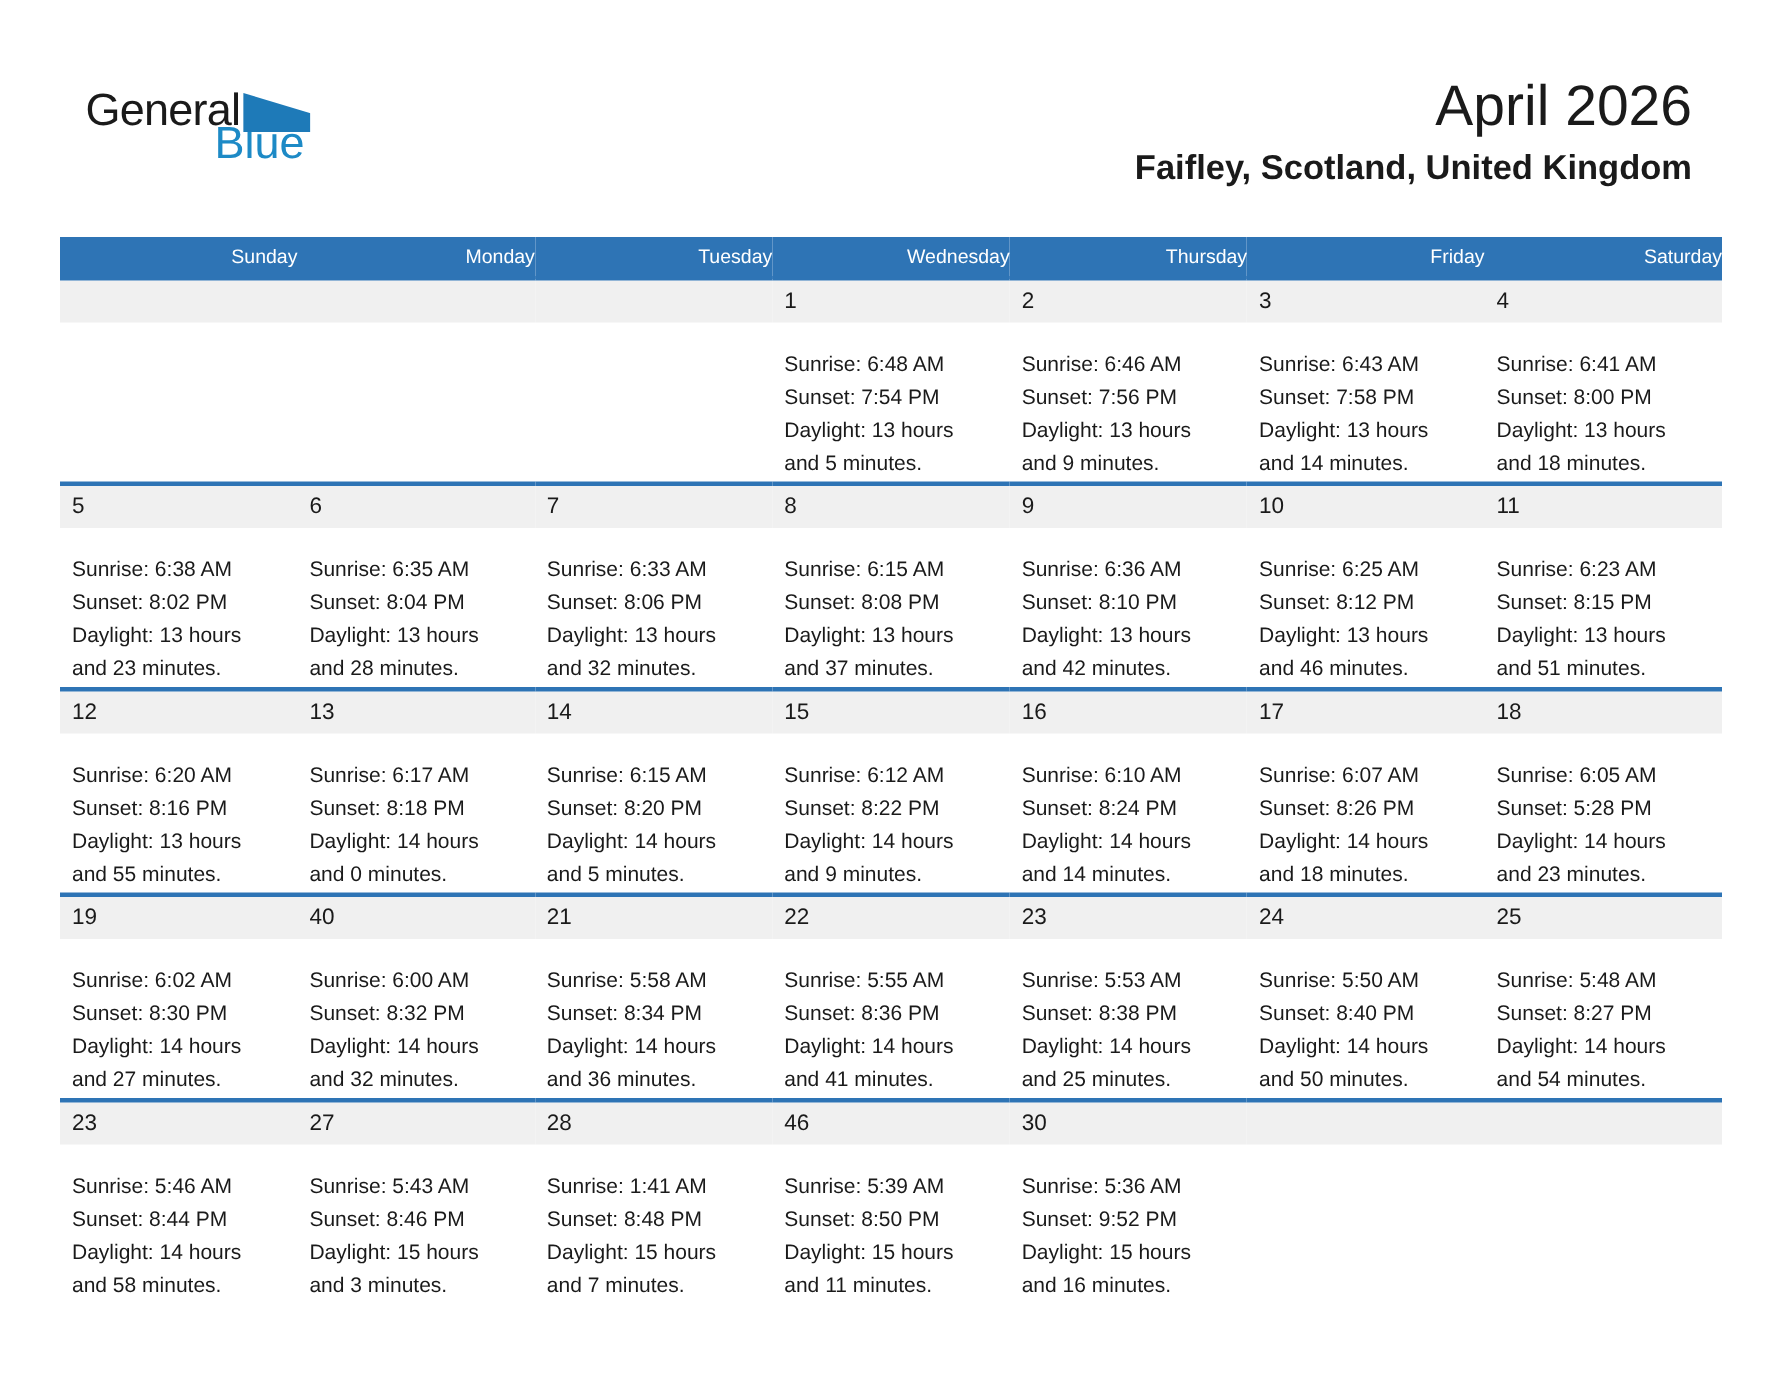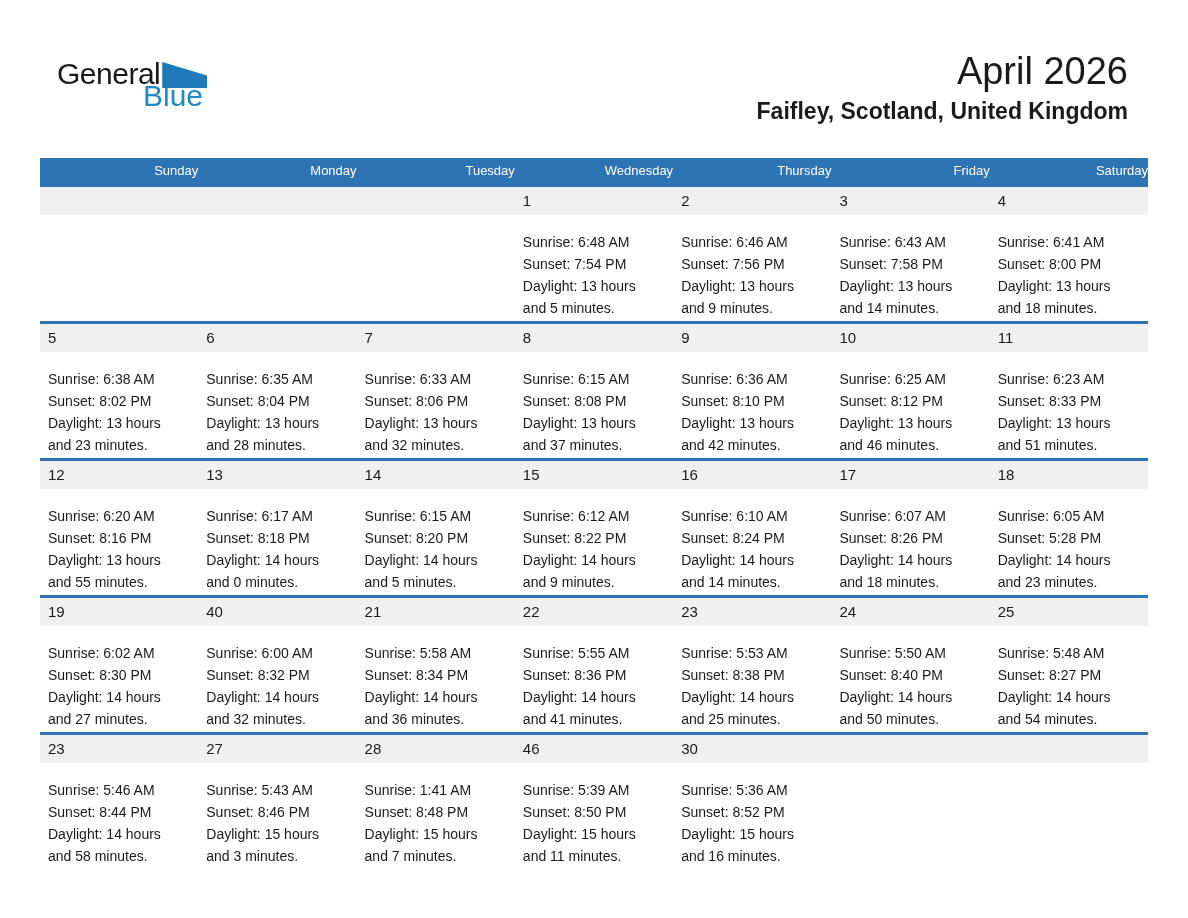--- a/index.html
+++ b/index.html
@@ -169,21 +169,21 @@
               <div>Sunrise: 6:25 AM</div>
               <div>Sunset: 8:12 PM</div>
               <div>Daylight: 13 hours</div>
               <div>and 46 minutes.</div>
             </div>
           </td>
           <td>
             <div class="daynum">11</div>
             <div class="lines">
               <div>Sunrise: 6:23 AM</div>
-              <div>Sunset: 8:33 PM</div>
+              <div>Sunset: 8:15 PM</div>
               <div>Daylight: 13 hours</div>
               <div>and 51 minutes.</div>
             </div>
           </td>
         </tr>
         <tr>
           <td>
             <div class="daynum">12</div>
             <div class="lines">
               <div>Sunrise: 6:20 AM</div>
@@ -346,21 +346,21 @@
               <div>Sunrise: 5:39 AM</div>
               <div>Sunset: 8:50 PM</div>
               <div>Daylight: 15 hours</div>
               <div>and 11 minutes.</div>
             </div>
           </td>
           <td>
             <div class="daynum">30</div>
             <div class="lines">
               <div>Sunrise: 5:36 AM</div>
-              <div>Sunset: 8:52 PM</div>
+              <div>Sunset: 9:52 PM</div>
               <div>Daylight: 15 hours</div>
               <div>and 16 minutes.</div>
             </div>
           </td>
           <td>
             <div class="daynum"></div>
           </td>
           <td>
             <div class="daynum"></div>
           </td>

